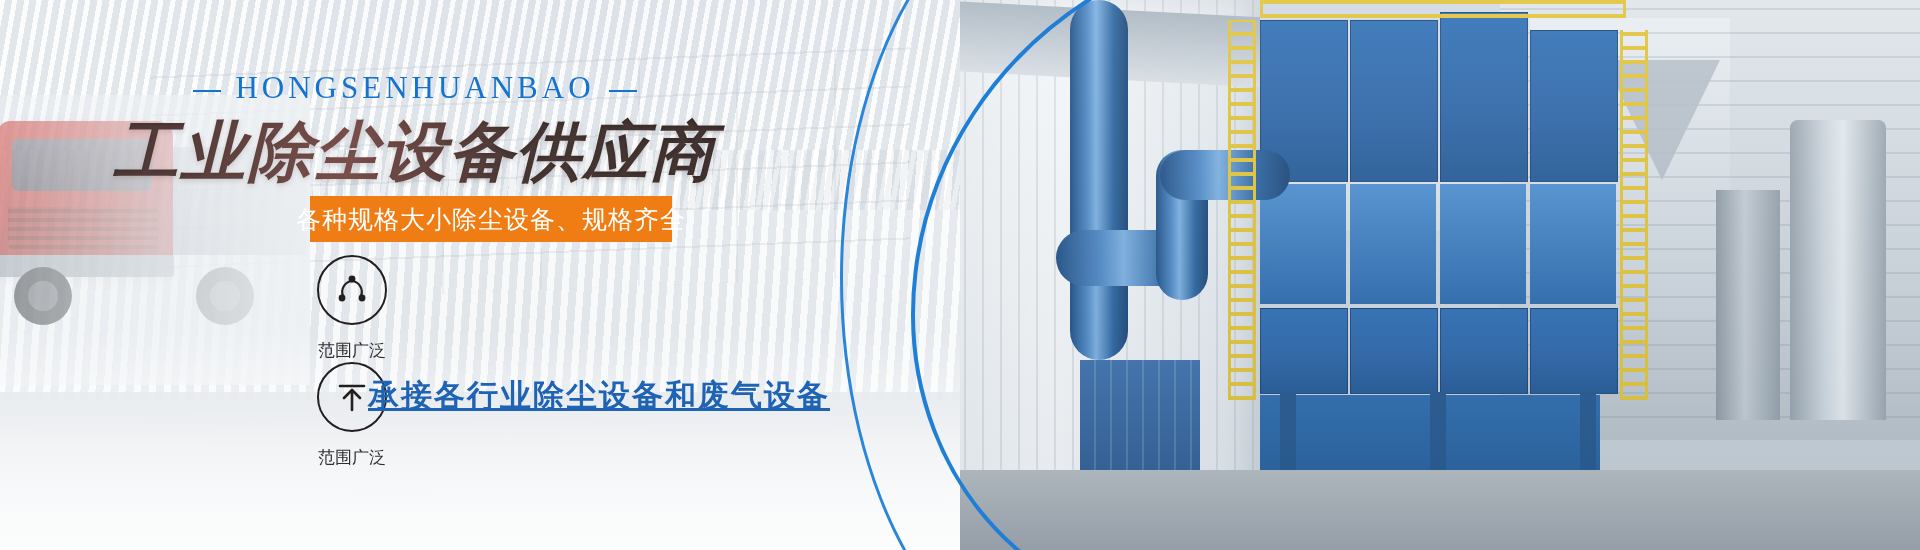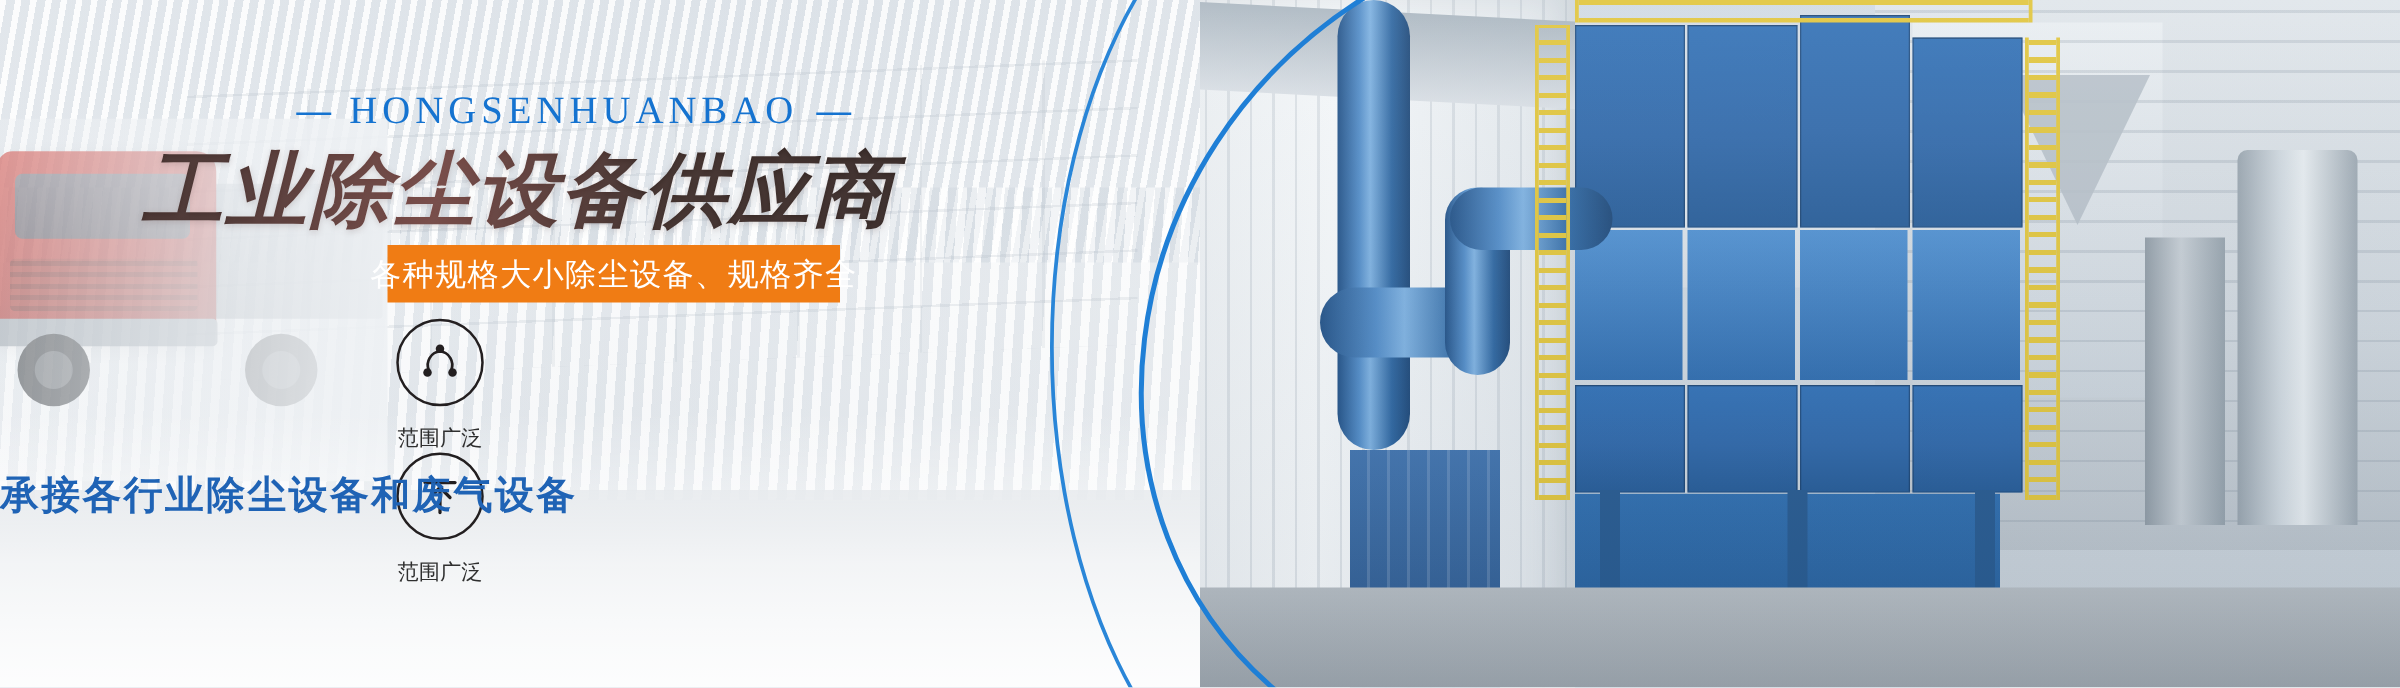--- a/index.html
+++ b/index.html
@@ -106,42 +106,42 @@
   
   .arc-wrap{position:absolute;left:840px;top:-120px;width:460px;height:790px;pointer-events:none;}
   .arc{position:absolute;left:0;top:0;width:460px;height:790px;
     border-radius:50%;border:3px solid #1f7fd6;
     clip-path:inset(0 50% 0 0);opacity:.95;}
 
   
   .content{position:absolute;left:0;top:0;width:960px;height:550px;}
   .kicker{position:absolute;top:70px;left:0;width:830px;text-align:center;
     font-family:"Liberation Serif","DejaVu Serif",serif;
-    font-size:31px;letter-spacing:4px;color:#1573d0;white-space:nowrap;margin-left:44px;}
+    font-size:31px;letter-spacing:4px;color:#1573d0;white-space:nowrap;}
   .kicker .dash{display:inline-block;margin:0 14px;vertical-align:middle;
     width:28px;height:2px;background:#1573d0;}
   .headline{position:absolute;top:108px;left:0;width:830px;text-align:center;
     font-size:65px;font-weight:bold;letter-spacing:2px;white-space:nowrap;
     color:#3a2b2b;
     background:linear-gradient(100deg,#2f2320 0%,#4a3330 22%,#7a4a46 42%,#3c2c28 62%,#2c2220 100%);
     -webkit-background-clip:text;background-clip:text;-webkit-text-fill-color:transparent;
     text-shadow:0 2px 5px rgba(120,100,100,.25);font-style:italic;}
   .ribbon{position:absolute;top:196px;left:310px;width:362px;height:46px;
     background:#f07c14;display:flex;align-items:center;justify-content:center;}
   .ribbon span{color:#ffffff;font-size:25px;letter-spacing:1px;white-space:nowrap;}
 
   .features{position:absolute;top:255px;left:300px;width:460px;display:flex;
     justify-content:space-between;flex-direction:column;}
   .feat{width:104px;display:flex;flex-direction:column;align-items:center;}
   .feat .circle{width:66px;height:66px;border-radius:50%;border:2.5px solid #231f20;
     display:flex;align-items:center;justify-content:center;background:transparent;}
   .feat .lbl{margin-top:14px;font-size:17px;color:#2f2f2f;white-space:nowrap;}
 
-  .bottomline{position:absolute;top:375px;left:0;width:830px;text-align:left;
-    font-size:31px;font-weight:bold;color:#1f63b5;letter-spacing:2px;white-space:nowrap;}
+  .bottomline{position:absolute;top:375px;left:0;width:830px;text-align:right;
+    font-size:31px;font-weight:bold;color:#1f63b5;letter-spacing:2px;white-space:nowrap;text-decoration:underline;}
 </style>
 </head>
 <body>
 
 <div class="banner">
 
   <div class="bg-left">
     <div class="bg-roof"></div>
     <div class="bg-wall"></div>
     <div class="bg-brick"></div>

